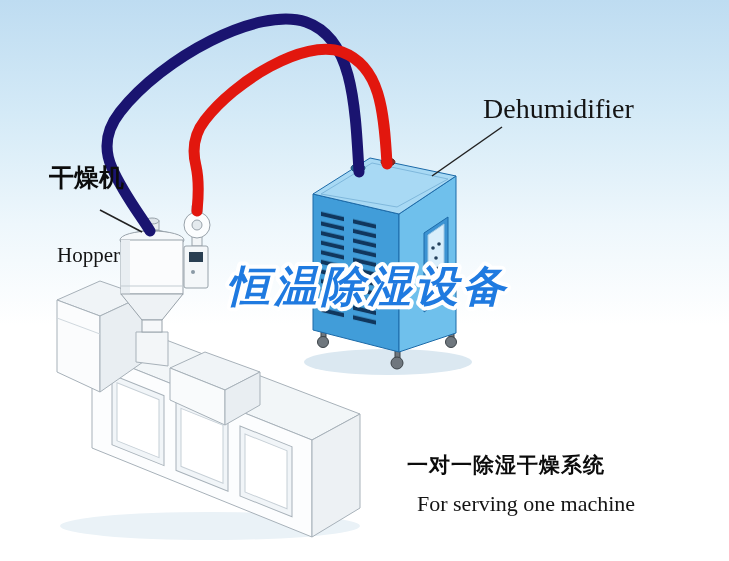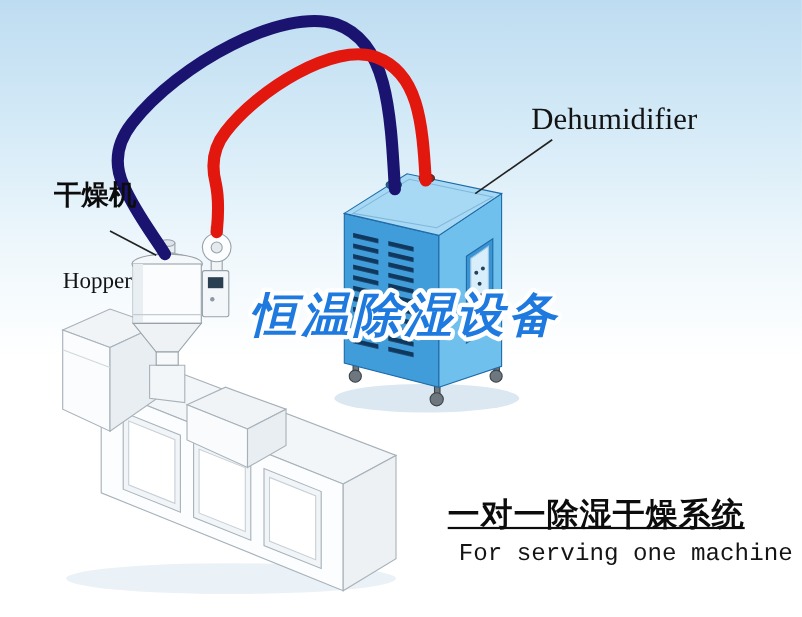--- a/index.html
+++ b/index.html
@@ -10,22 +10,22 @@
     font-family:"Liberation Sans", sans-serif;
   }
   #scene-svg { position:absolute; left:0; top:0; }
   .label, .caption { position:absolute; white-space:nowrap; line-height:1.1; }
   .zh { font-weight:700; color:#0c0c0c; font-family:"Liberation Sans", sans-serif; }
   .en { font-family:"Liberation Serif", serif; color:#141414; }
   .hopper-zh { left:49px; top:164px; font-size:25px; }
   .hopper-en { left:57px; top:197px; font-size:21px;margin-top:47px; }
   .dehum-zh  { left:492px; top:57px;  font-size:28px; letter-spacing:2px; }
   .dehum-en  { left:483px; top:94px;  font-size:28px; }
-  .cap-zh    { left:407px; top:453px; font-size:29px; letter-spacing:1px;text-decoration:underline; }
-  .cap-en    { left:417px; top:492px; font-size:22px;font-family:Liberation Mono, monospace; }
+  .cap-zh    { left:407px; top:453px; font-size:21px; letter-spacing:1px; }
+  .cap-en    { left:417px; top:492px; font-size:22px; }
 </style>
 </head>
 <body>
 
 <div id="stage">
 
   <svg id="scene-svg" width="729" height="561" viewBox="0 0 729 561" xmlns="http://www.w3.org/2000/svg">
     <defs>
       <pattern id="ventPattern" width="500" height="9.6" patternUnits="userSpaceOnUse">
         <rect x="0" y="2.6" width="500" height="4.2" fill="#10375e"></rect>

